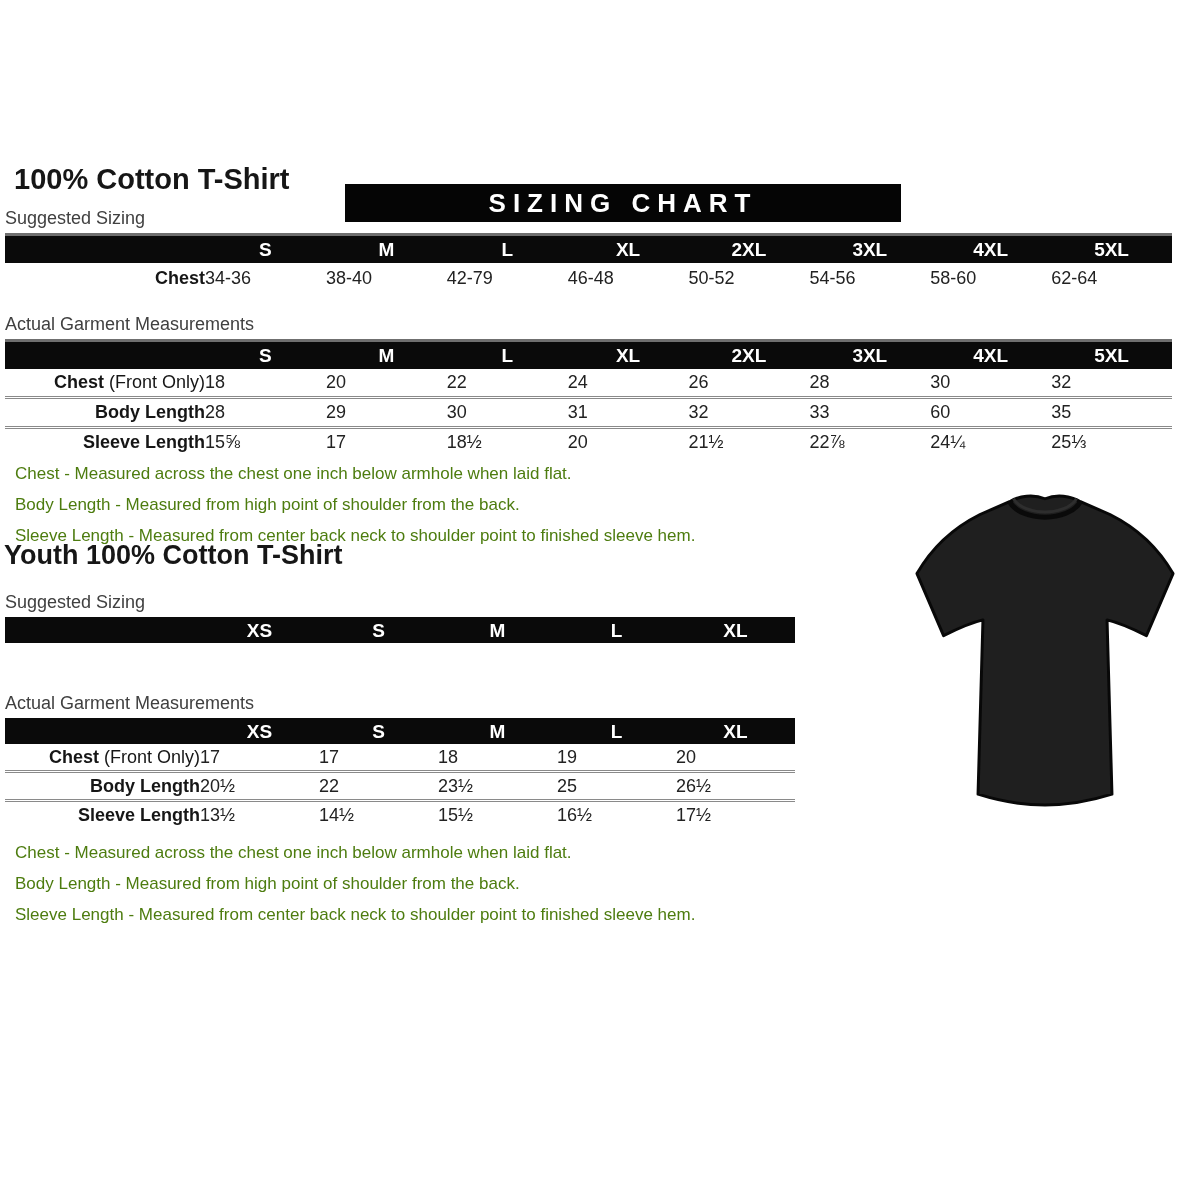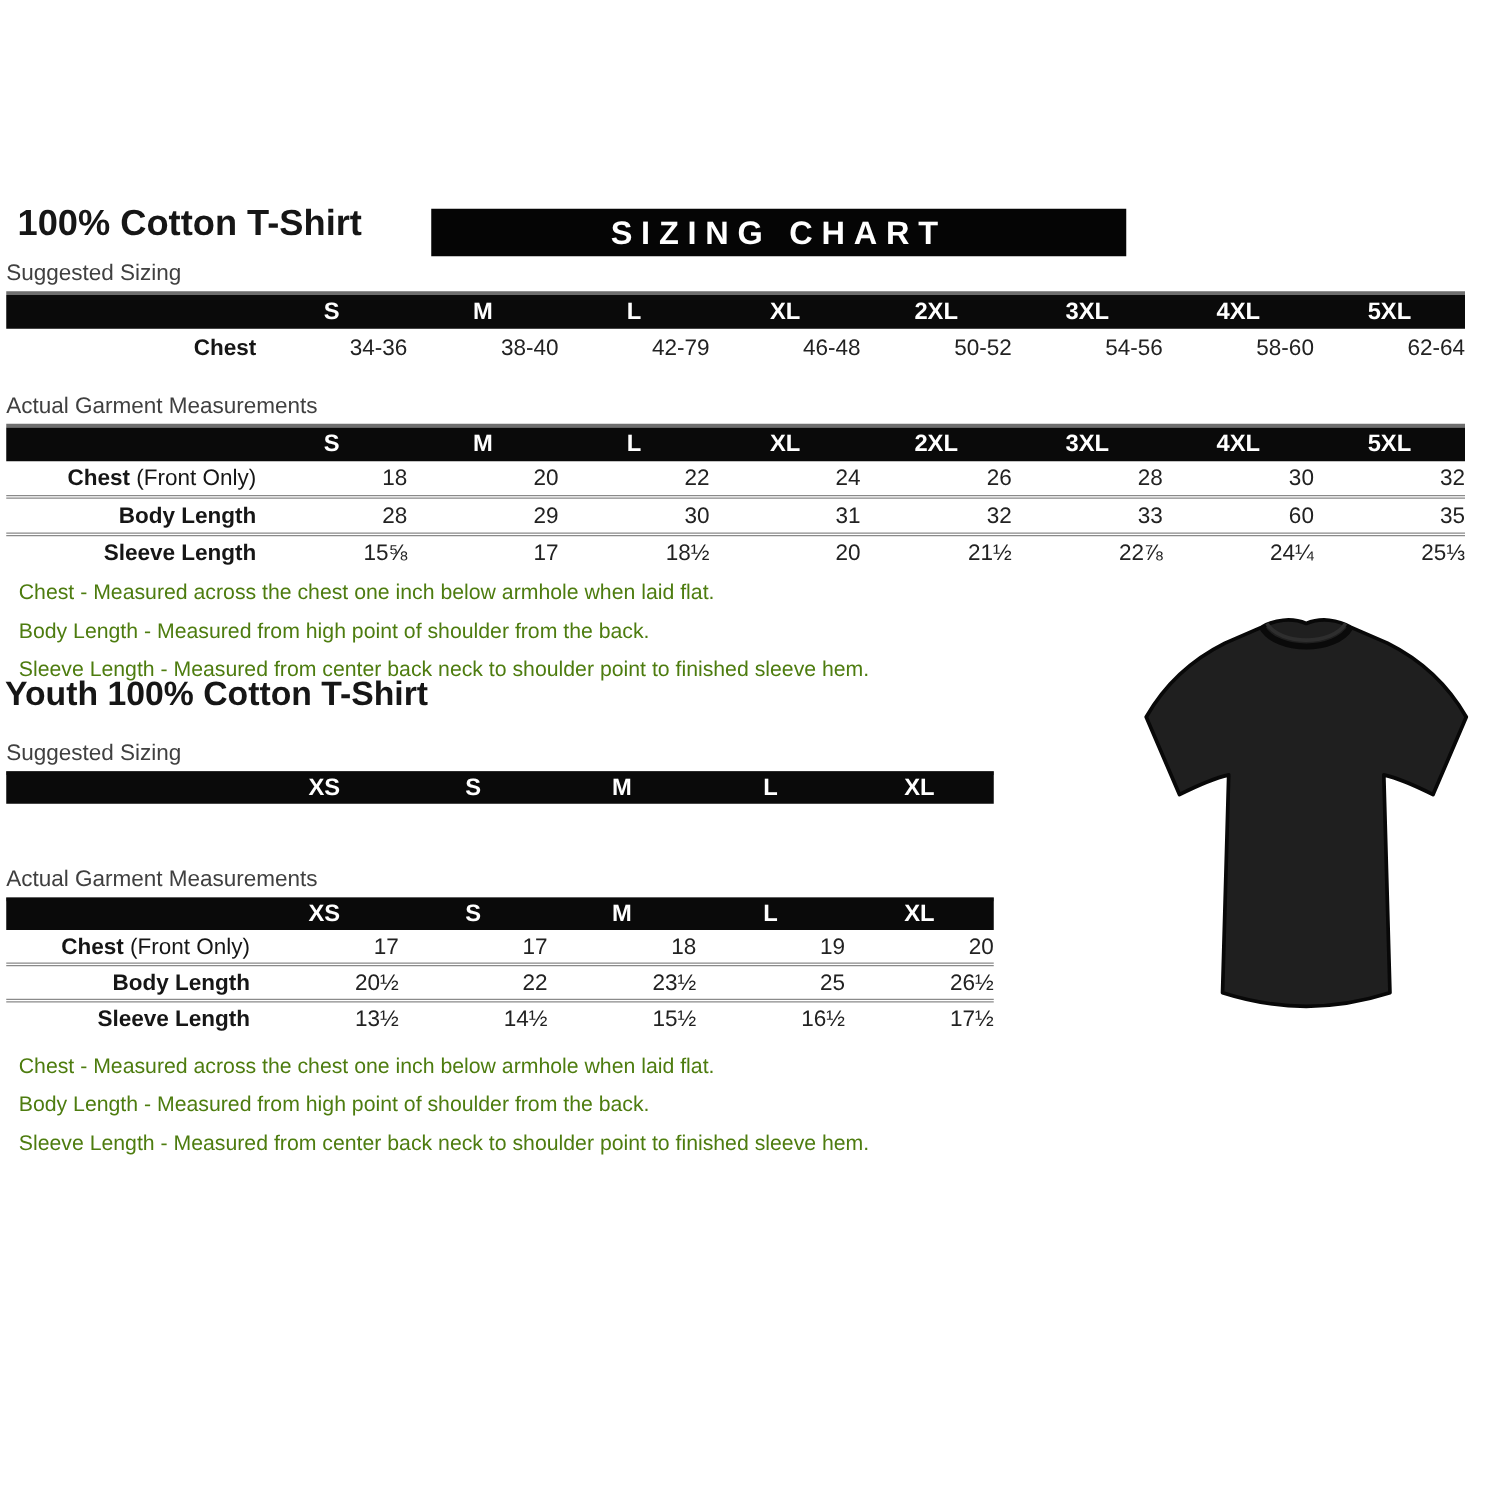--- a/index.html
+++ b/index.html
@@ -6,21 +6,21 @@
   body{
     width:1200px;height:1200px;position:relative;background:#ffffff;
     font-family:"Liberation Sans","DejaVu Sans",sans-serif;color:#1c1c1c;
     overflow:hidden;
   }
   .abs{position:absolute;}
 
   
   .page-title{left:14px;top:163px;font-size:29px;font-weight:700;color:#161616;letter-spacing:0px;}
   .banner{
-    left:345px;top:167px;width:556px;height:38px;background:#050505;
+    left:345px;top:184px;width:556px;height:38px;background:#050505;
     color:#ffffff;font-weight:700;font-size:26px;letter-spacing:7px;
     display:flex;align-items:center;justify-content:center;
   }
   .youth-title{left:4px;top:540px;font-size:27px;font-weight:700;color:#161616;}
 
   
   .section-label{
     font-size:18px;color:#404040;padding-bottom:4px;
     border-bottom:3px solid #6f6f6f;
   }
@@ -31,21 +31,21 @@
   .sizing-table{left:5px;}
   .trow{display:grid;align-items:center;}
   .cols-8 .trow{grid-template-columns:200px repeat(8,1fr);}
   .cols-5 .trow{grid-template-columns:195px repeat(5,1fr);}
   .thead{background:#0a0a0a;color:#ffffff;}
   .t-adult-sug .thead{height:27px;}
   .t-adult-act .thead{height:27px;}
   .t-youth-sug .thead{height:26px;}
   .t-youth-act .thead{height:26px;}
   .hcell{text-align:center;font-weight:700;font-size:19px;line-height:1;}
-  .cell{text-align:right;font-size:18px;color:#222222;}
+  .cell{text-align:left;font-size:18px;color:#222222;}
   .row-label{text-align:right;padding-left:10px;font-size:18px;color:#161616;}
   .row-label b{font-weight:700;}
   .t-adult-sug .tbody-row{height:31px;}
   .t-adult-act .tbody-row{height:27px;}
   .t-youth-sug .tbody-row{height:28px;}
   .t-youth-act .tbody-row{height:26px;}
   .t-adult-act .tbody-row + .tbody-row,
   .t-youth-act .tbody-row + .tbody-row{border-top:3px double #8a8a8a;}
 
   

